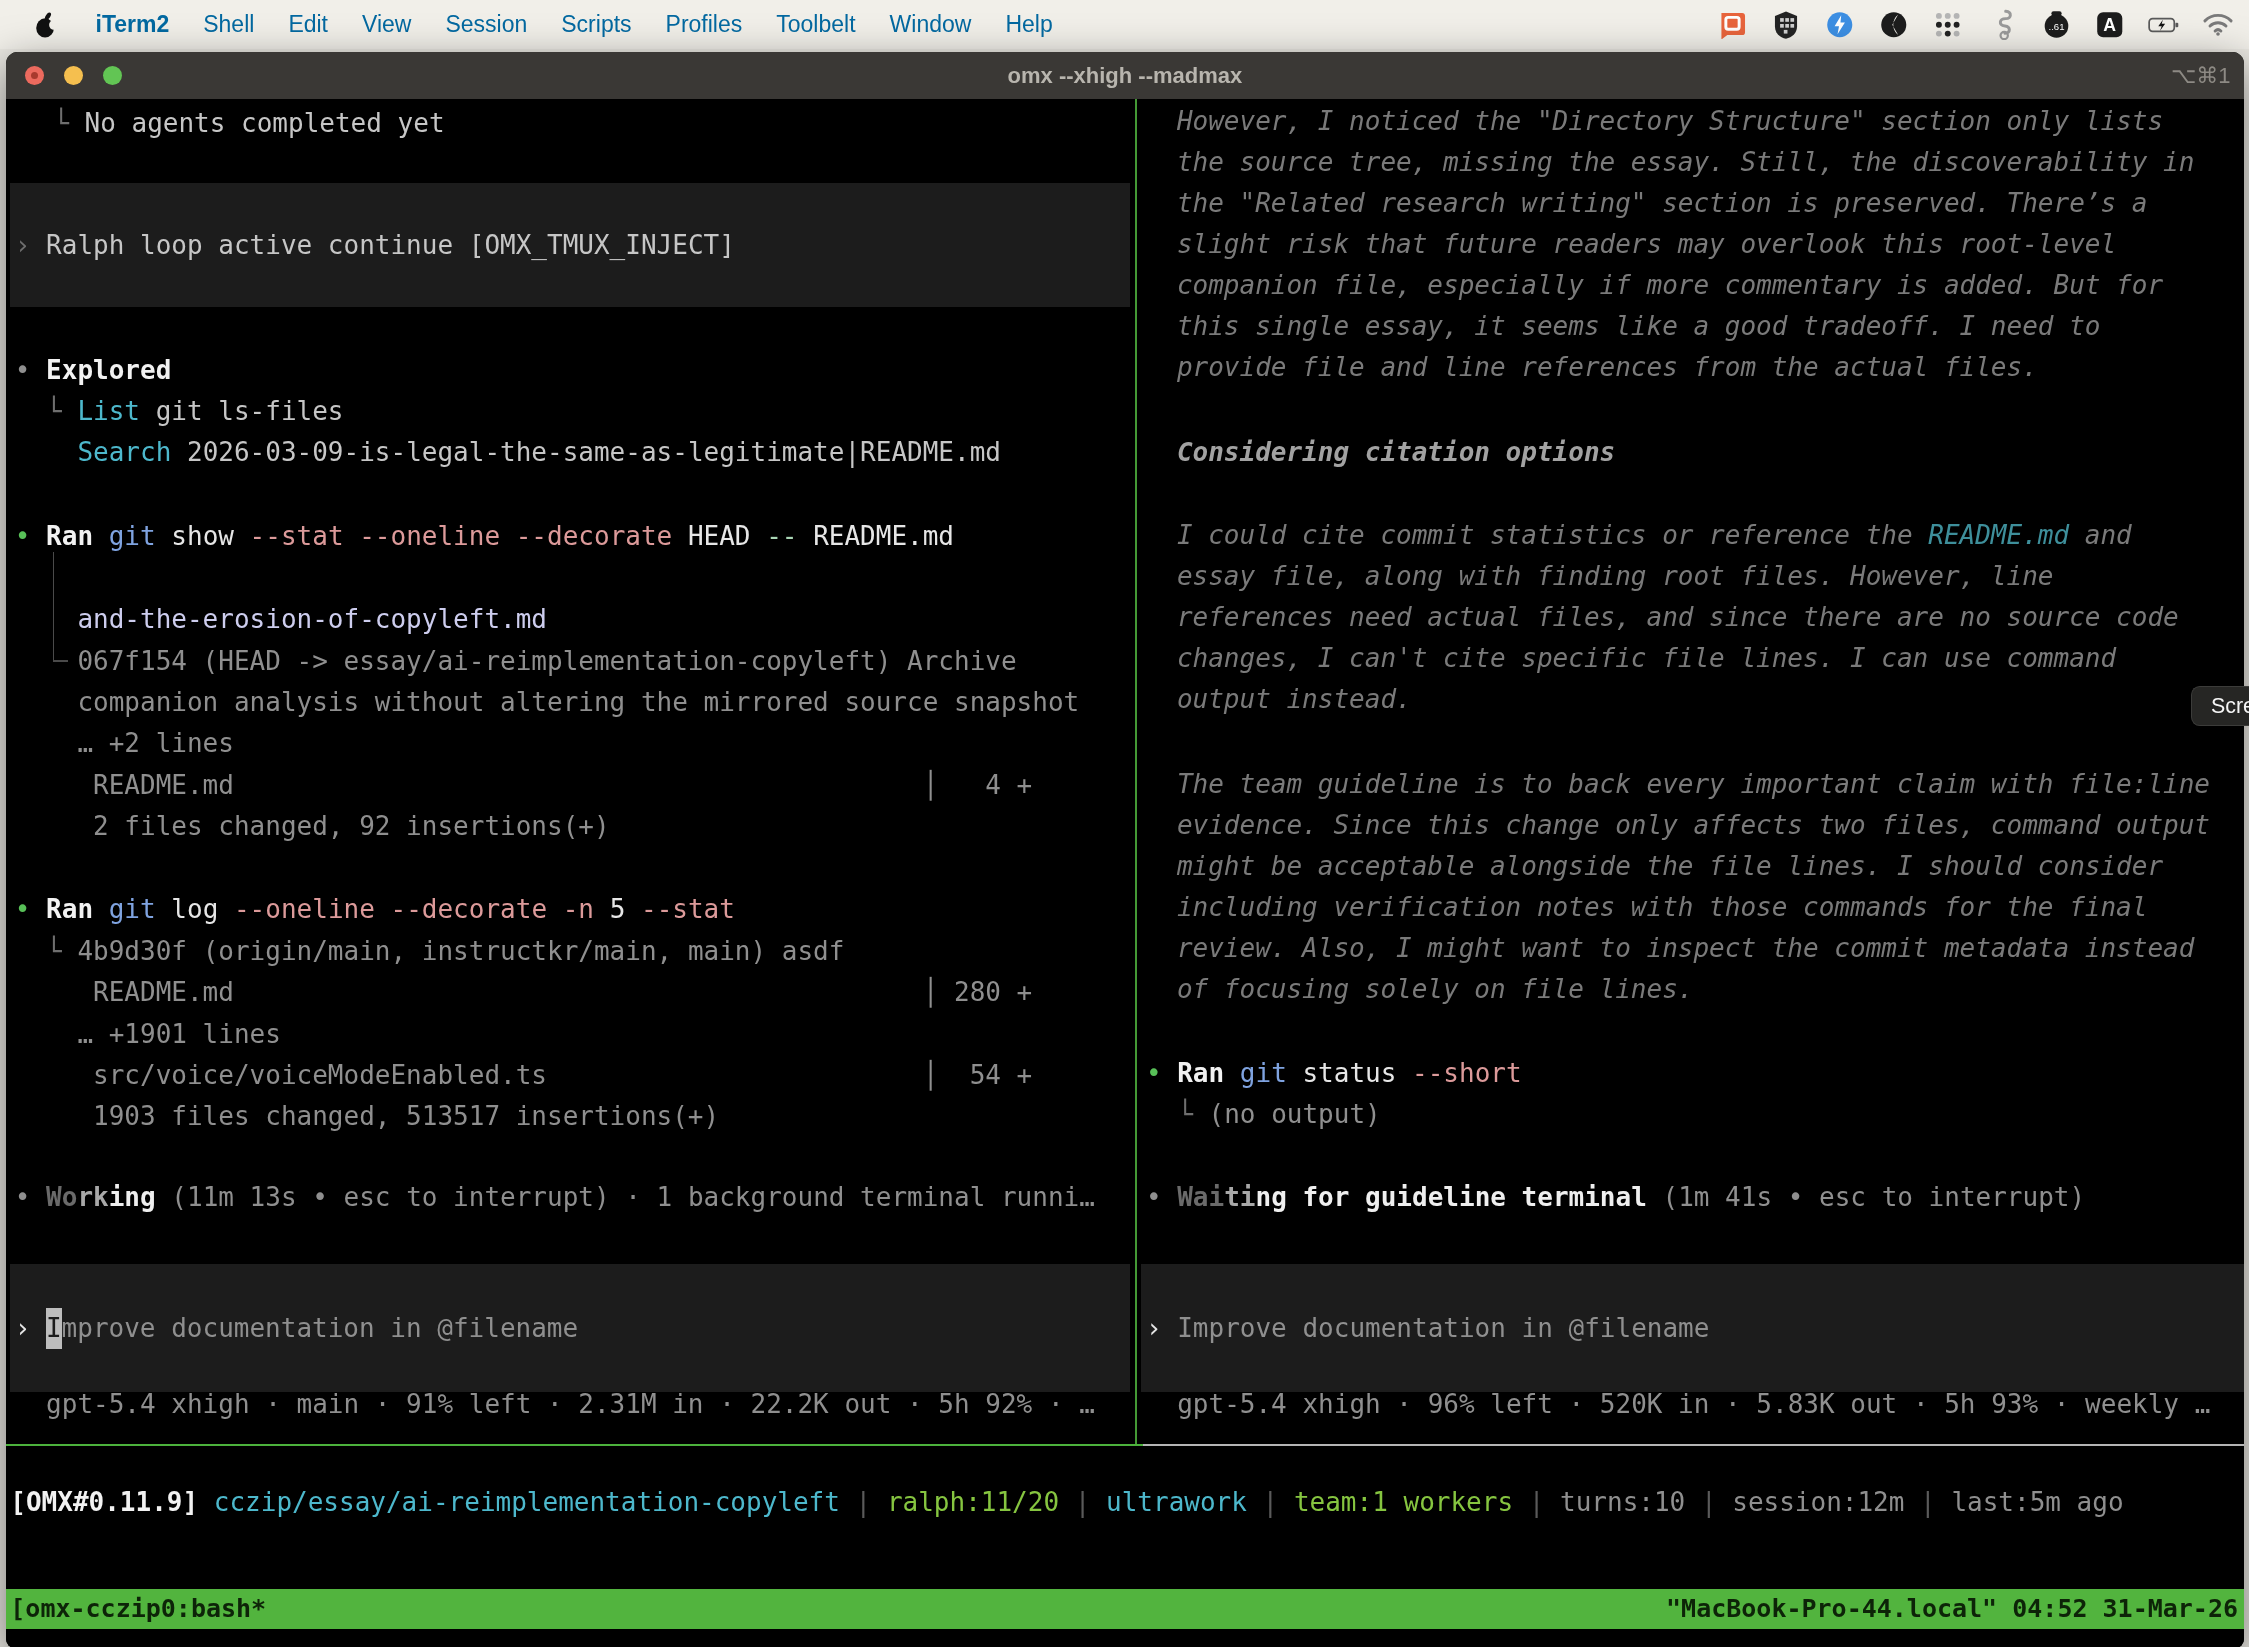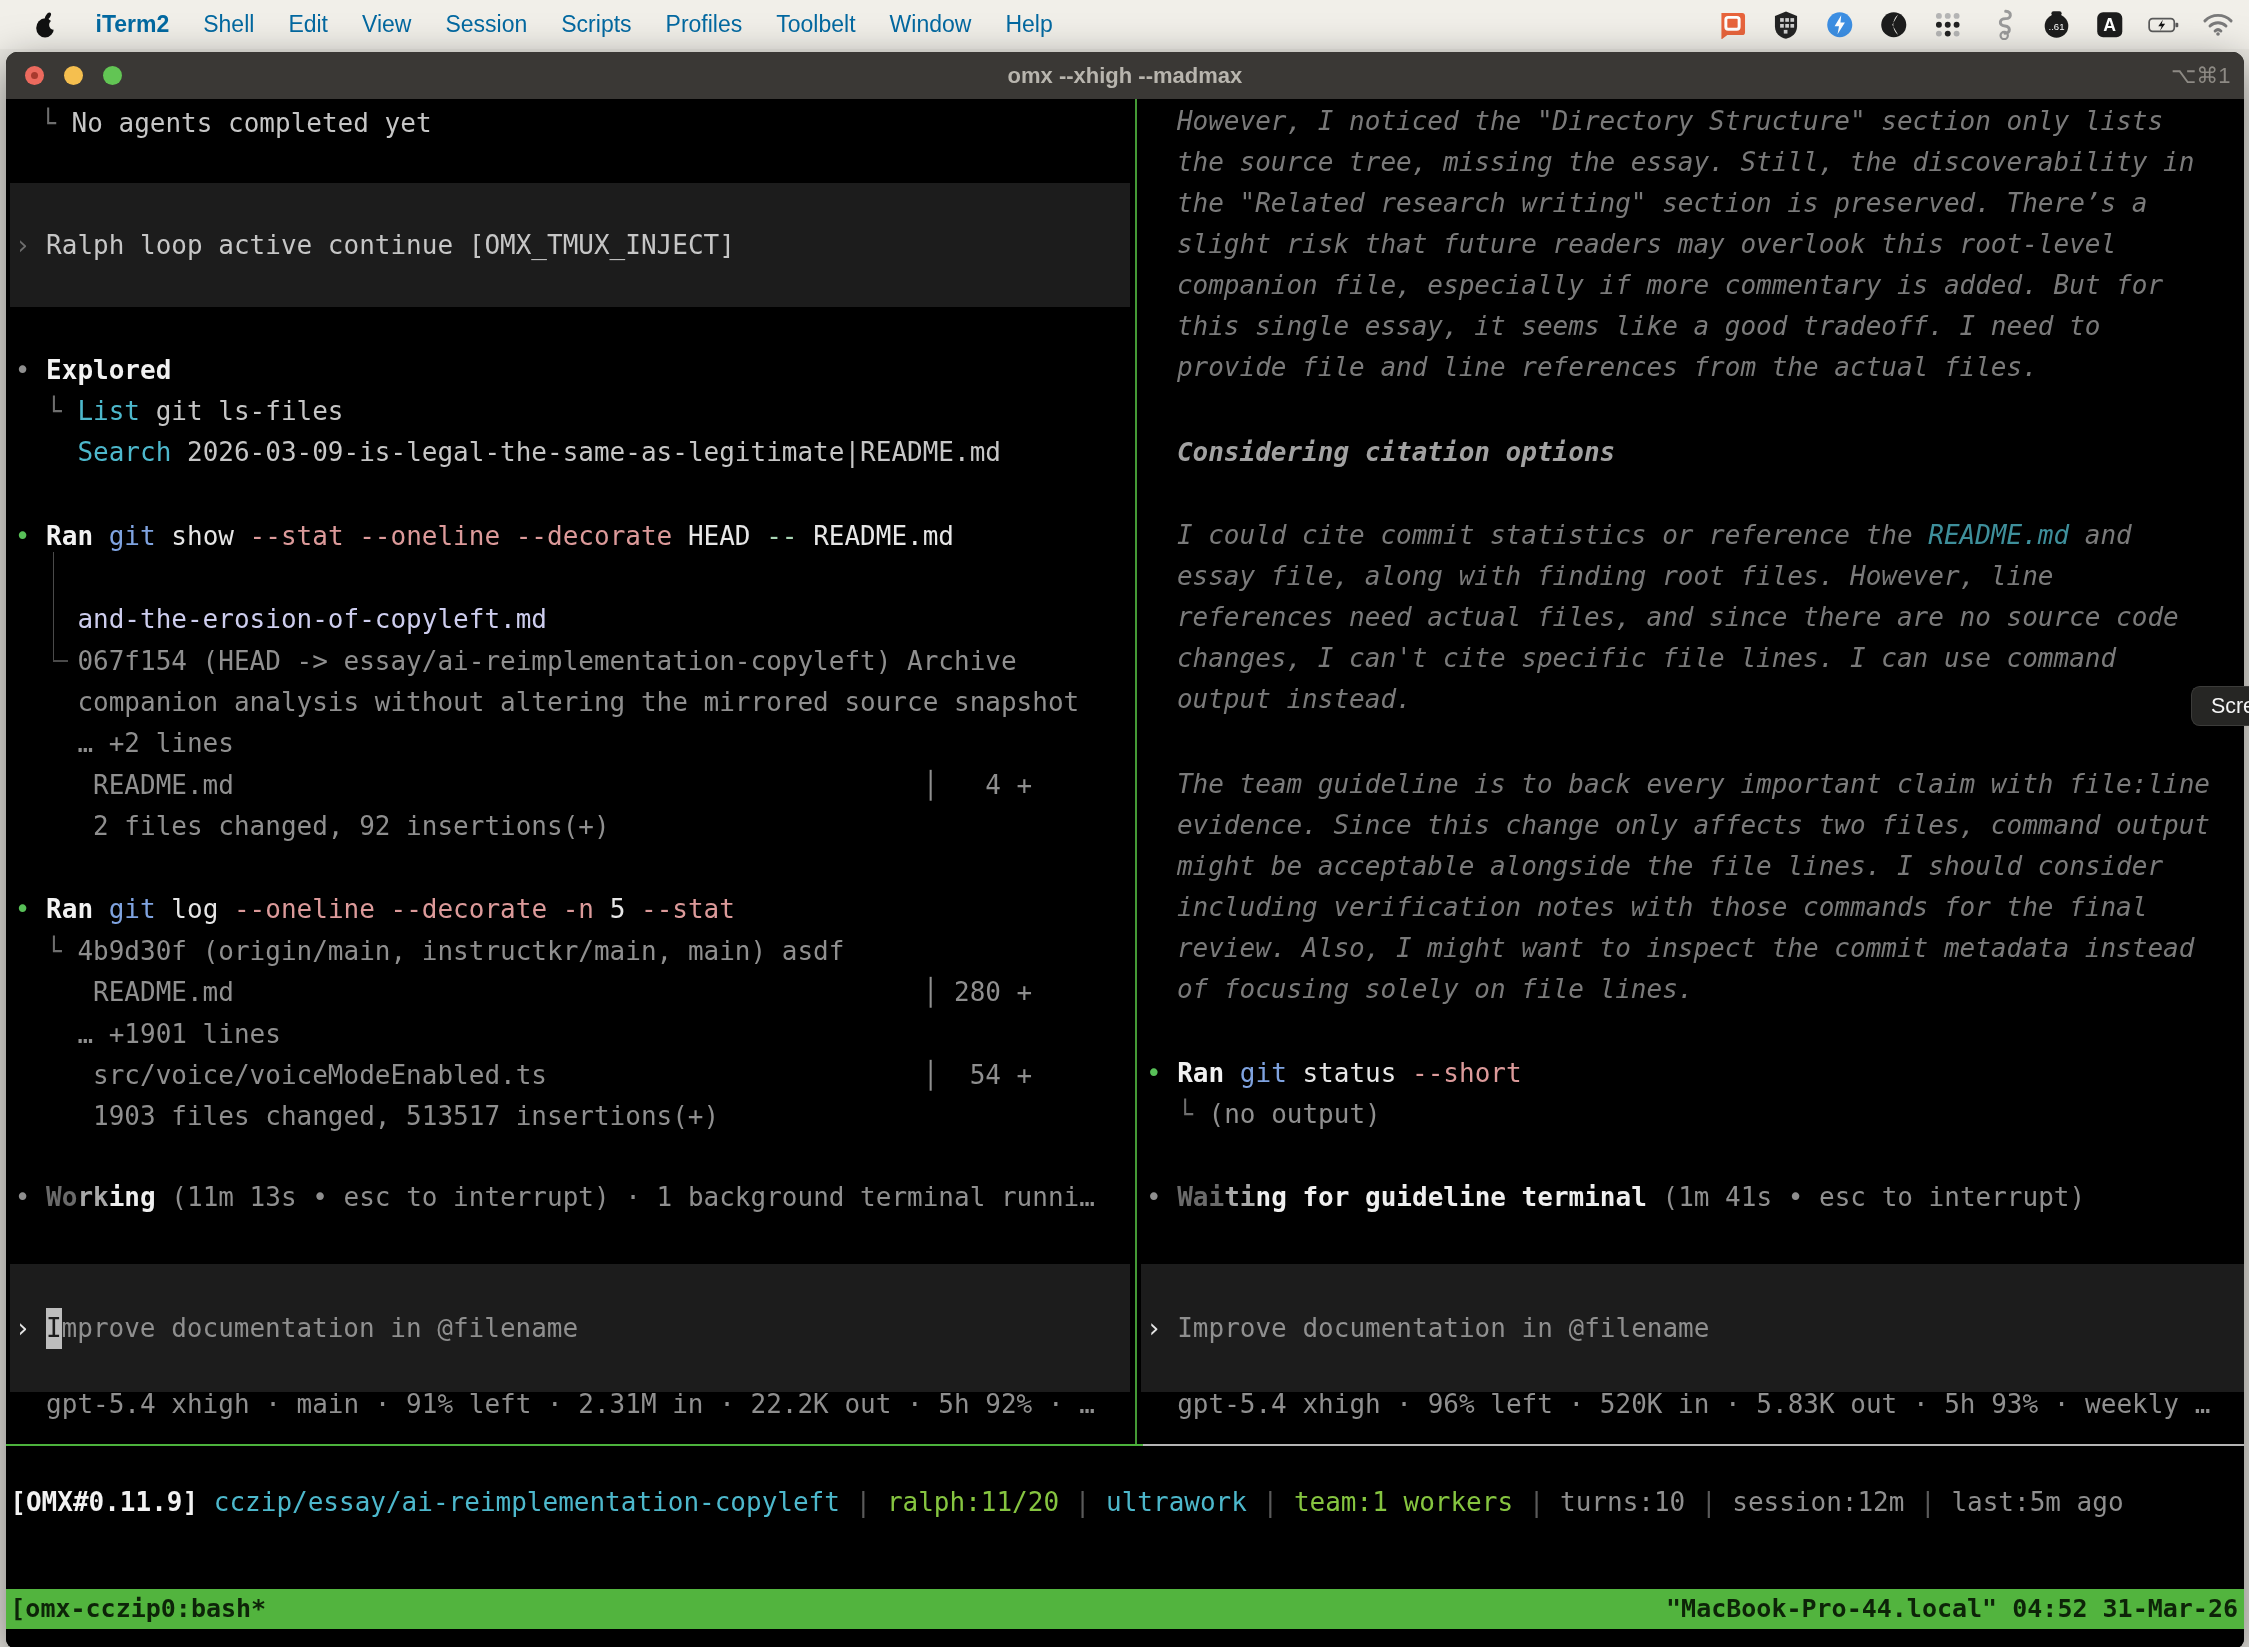--- a/index.html
+++ b/index.html
@@ -177,21 +177,21 @@
         <div class="tl red"></div>
         <div class="tl yellow"></div>
         <div class="tl green"></div>
       </div>
       <div class="win-title">omx --xhigh --madmax</div>
       <div class="win-shortcut">⌥⌘1</div>
     </div>
 
     <div class="term">
 
-      <div class="tline" style="left:3px;top:3.7px;"><span class="dim">  └ </span><span class="br">No agents completed yet</span></div>
+      <div class="tline" style="left:16px;top:3.7px;"><span class="dim">  └ </span><span class="br">No agents completed yet</span></div>
 
       <div class="inbox" style="left:4.4px;top:84px;width:1120px;height:124px;"></div>
       <div class="tline" style="left:8.9px;top:126px;"><span class="dim">› </span><span class="br">Ralph loop active continue [OMX_TMUX_INJECT]</span></div>
 
       <div class="tline" style="left:8.9px;top:251px;"><span class="gr">• </span><span class="wb">Explored</span></div>
       <div class="tline" style="left:8.9px;top:292px;"><span class="dim">  └ </span><span class="cy">List</span><span class="br"> git ls-files</span></div>
       <div class="tline" style="left:8.9px;top:333px;"><span class="gr">    </span><span class="cy">Search</span><span class="br"> 2026-03-09-is-legal-the-same-as-legitimate|README.md</span></div>
 
       <div class="tline" style="left:8.9px;top:417px;"><span class="gb">• </span><span class="wb">Ran</span><span class="w"> </span><span class="bl">git</span><span class="w"> show </span><span class="pk">--stat --oneline --decorate</span><span class="w"> HEAD </span><span class="mint">--</span><span class="w"> README.md</span></div>
       <div class="treeline" style="left:47px;top:453px;width:1.5px;height:109px;"></div>

